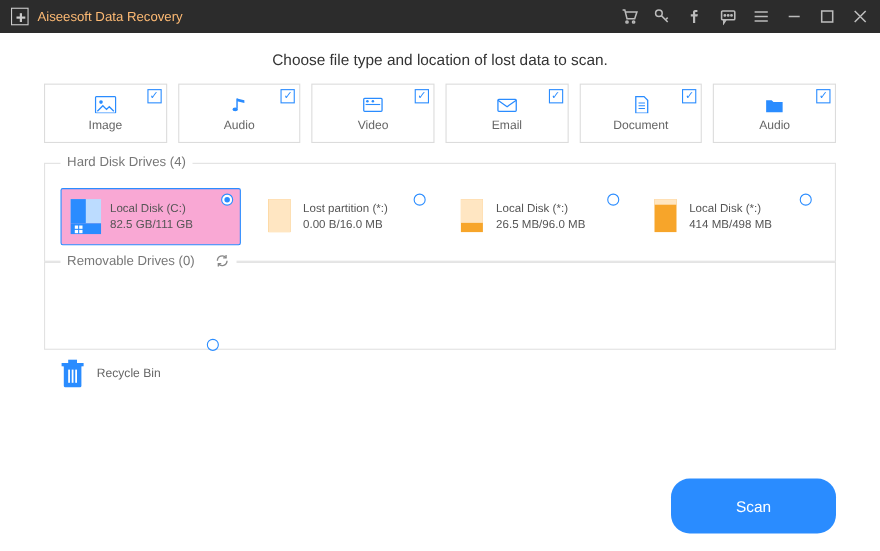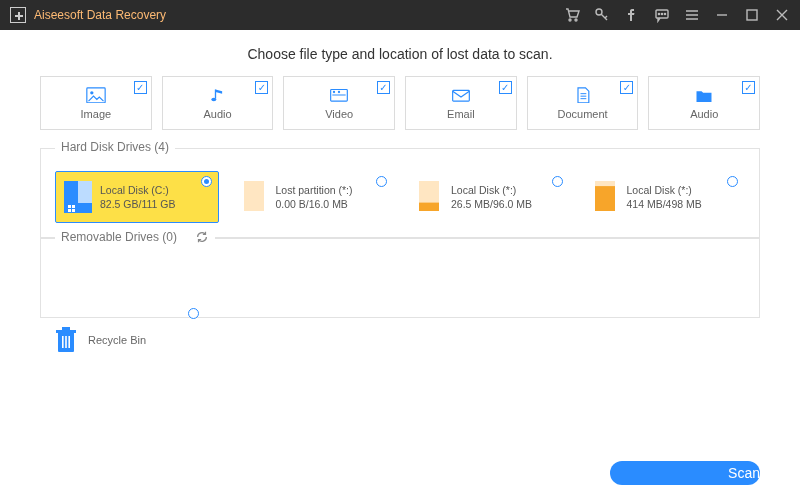--- a/index.html
+++ b/index.html
@@ -20,33 +20,33 @@
 .cb.checked::after { content: "✓"; color: #2a8cff; font-size: 10px; line-height: 1; }
 .types-row { display: flex; gap: 10px; margin-bottom: 18px; }
 .type-card { flex: 1; height: 54px; border: 1px solid #dcdcdc; position: relative; display: flex; flex-direction: column; align-items: center; justify-content: center; gap: 3px; cursor: pointer; }
 .type-card .type-cb { position: absolute; top: 4px; right: 4px; }
 .type-card .type-icon { width: 20px; height: 18px; }
 .type-card .type-label { font-size: 11px; color: #666; }
 .section { border: 1px solid #e2e2e2; position: relative; padding: 22px 14px 14px; }
 .section .legend { position: absolute; top: -9px; left: 14px; background: #fff; padding: 0 6px; font-size: 12px; color: #777; display: flex; align-items: center; gap: 8px; }
 .drives-row { display: flex; gap: 12px; min-height: 52px; }
 .drive { flex: 1; max-width: 172px; display: flex; align-items: center; gap: 8px; padding: 6px 8px; position: relative; cursor: pointer; border: 1px solid transparent; border-radius: 2px; }
-.drive.selected { border: 1px solid #2a8cff; background: #fde047; }
+.drive.selected { border: 1px solid #2a8cff; background: #f9a8d4; }
 .drive .radio { position: absolute; top: 4px; right: 6px; width: 11px; height: 11px; border: 1.5px solid #2a8cff; border-radius: 50%; background: #fff; }
 .drive.selected .radio::after { content: ""; position: absolute; inset: 2px; border-radius: 50%; background: #2a8cff; }
 .drive .d-icon { width: 28px; height: 32px; flex-shrink: 0; }
 .drive .d-text { font-size: 10.5px; color: #555; line-height: 1.35; }
 .removable-section { min-height: 80px; }
 .legend .refresh-icon { width: 14px; height: 14px; margin-left: 10px; }
 .recycle-row { display: flex; align-items: center; margin: 8px 0 0 14px; position: relative; }
 .recycle-row .radio { position: absolute; top: -18px; left: 134px; width: 11px; height: 11px; border: 1.5px solid #2a8cff; border-radius: 50%; background: #fff; }
 .recycle-icon { width: 24px; height: 28px; margin-right: 10px; }
 .recycle-label { font-size: 11px; color: #666; }
 .footer { position: absolute; bottom: 16px; right: 40px; }
-.scan-btn { width: 150px; height: 24px; background: #2a8cff; color: #fff; border: none; border-radius: 17px; font-size: 14px; cursor: pointer; text-align: right; }
+.scan-btn { width: 150px; height: 50px; background: #2a8cff; color: #fff; border: none; border-radius: 17px; font-size: 14px; cursor: pointer; }
 </style>
 </head>
 <body>
 
 <div class="titlebar">
   <span class="logo-icon"></span>
   <span class="app-title">Aiseesoft Data Recovery</span>
   <div class="tb-btns">
     <span class="tb-btn">
         <svg viewBox="0 0 16 16">

